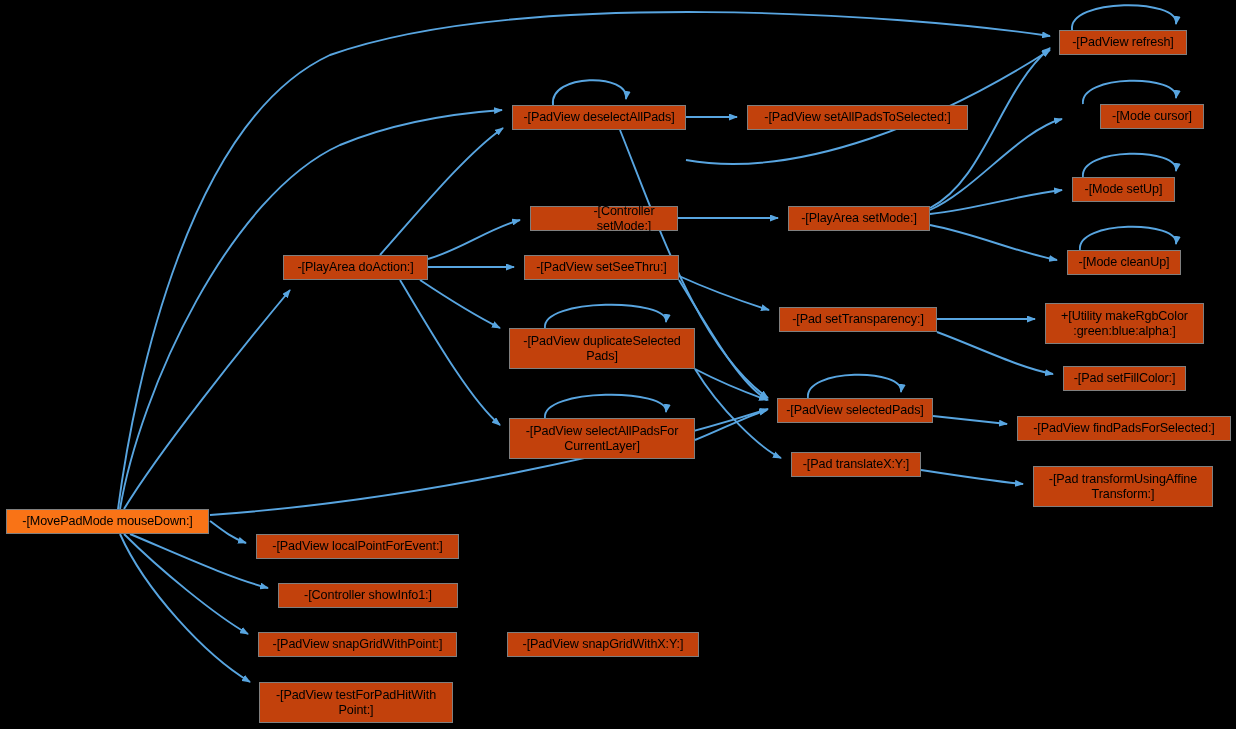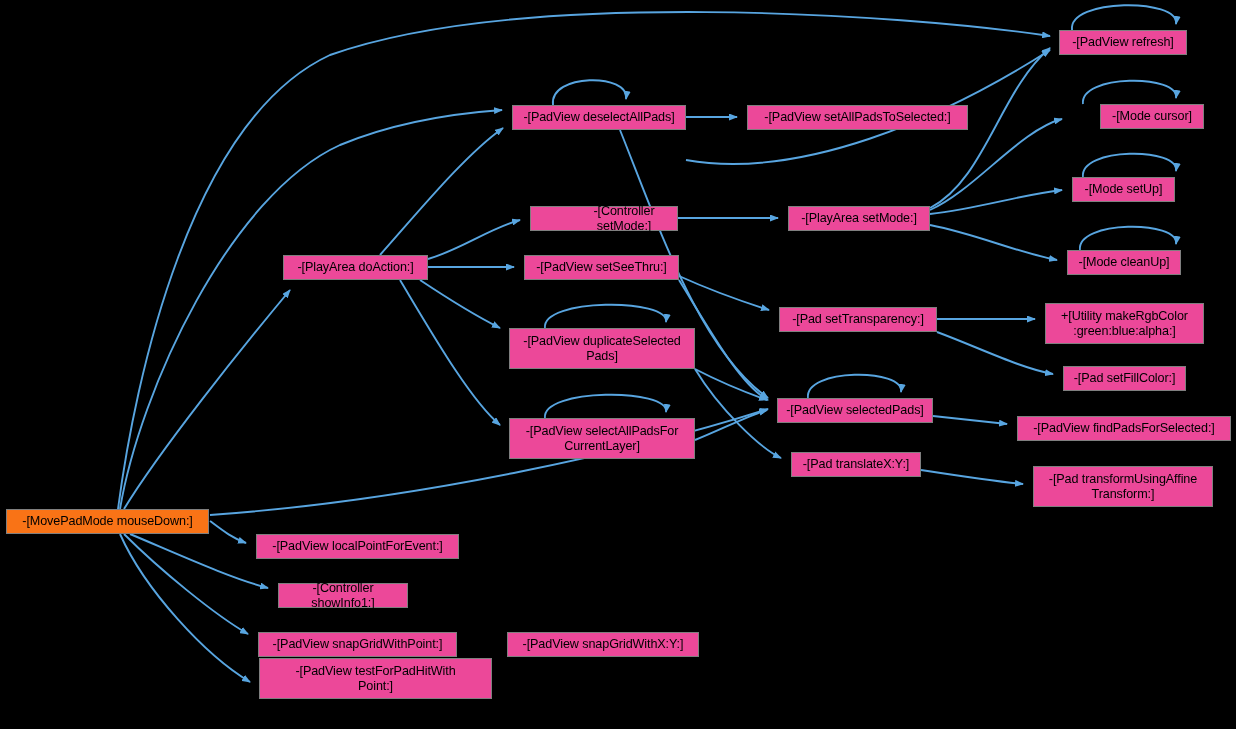--- a/index.html
+++ b/index.html
@@ -18,21 +18,21 @@
   svg#graph {
     position: absolute;
     left: 0;
     top: 0;
     width: 1236px;
     height: 729px;
   }
   .node-box {
     position: absolute;
     box-sizing: border-box;
-    background: #ec4899;
+    background: #c2410c;
     border: 1px solid #7f7f7f;
     color: #000000;
     font-family: "Liberation Sans", sans-serif;
     font-size: 12.6px;
     line-height: 14.5px;
     display: flex;
     align-items: center;
     justify-content: center;
     text-align: center;
     white-space: pre-line;
@@ -97,24 +97,24 @@
         <path d="M 1080 250 C 1076 220 1180 220 1176 244" fill="none" stroke="#58a5e0" stroke-width="1.9" marker-end="url(#arrowhead)"></path>
         <path d="M 553 105 C 549 73 630 73 626 99" fill="none" stroke="#58a5e0" stroke-width="1.9" marker-end="url(#arrowhead)"></path>
         <path d="M 808 398 C 804 368 905 368 901 392" fill="none" stroke="#58a5e0" stroke-width="1.9" marker-end="url(#arrowhead)"></path>
         <path d="M 545 328 C 541 298 670 298 666 322" fill="none" stroke="#58a5e0" stroke-width="1.9" marker-end="url(#arrowhead)"></path>
         <path d="M 545 418 C 541 388 670 388 666 412" fill="none" stroke="#58a5e0" stroke-width="1.9" marker-end="url(#arrowhead)"></path>
       </g>
   </svg>
   <div id="nodes-layer">
       <div class="node-box highlight" style="left: 6px; top: 509px; width: 203px; height: 25px;"><span class="node-label">-[MovePadMode mouseDown:]</span></div>
       <div class="node-box" style="left: 256px; top: 534px; width: 203px; height: 25px;"><span class="node-label">-[PadView localPointForEvent:]</span></div>
-      <div class="node-box" style="left: 278px; top: 583px; width: 130px; height: 25px;"><span class="node-label">-[Controller showInfo1:]</span></div>
+      <div class="node-box" style="left: 278px; top: 583px; width: 180px; height: 25px;"><span class="node-label">-[Controller showInfo1:]</span></div>
       <div class="node-box" style="left: 258px; top: 632px; width: 199px; height: 25px;"><span class="node-label">-[PadView snapGridWithPoint:]</span></div>
       <div class="node-box" style="left: 507px; top: 632px; width: 192px; height: 25px; justify-content: center;"><span class="node-label">-[PadView snapGridWithX:Y:]</span></div>
-      <div class="node-box" style="left: 259px; top: 658px; width: 233px; height: 41px;"><span class="node-label">-[PadView testForPadHitWith
+      <div class="node-box" style="left: 259px; top: 682px; width: 194px; height: 41px;"><span class="node-label">-[PadView testForPadHitWith
 Point:]</span></div>
       <div class="node-box" style="left: 283px; top: 255px; width: 145px; height: 25px;"><span class="node-label">-[PlayArea doAction:]</span></div>
       <div class="node-box" style="left: 512px; top: 105px; width: 174px; height: 25px;"><span class="node-label">-[PadView deselectAllPads]</span></div>
       <div class="node-box" style="left: 747px; top: 105px; width: 221px; height: 25px;"><span class="node-label">-[PadView setAllPadsToSelected:]</span></div>
       <div class="node-box" style="left: 530px; top: 206px; width: 148px; height: 25px; padding-left: 40px;"><span class="node-label">-[Controller setMode:]</span></div>
       <div class="node-box" style="left: 788px; top: 206px; width: 142px; height: 25px;"><span class="node-label">-[PlayArea setMode:]</span></div>
       <div class="node-box" style="left: 524px; top: 255px; width: 155px; height: 25px;"><span class="node-label">-[PadView setSeeThru:]</span></div>
       <div class="node-box" style="left: 509px; top: 328px; width: 186px; height: 41px;"><span class="node-label">-[PadView duplicateSelected
 Pads]</span></div>
       <div class="node-box" style="left: 509px; top: 418px; width: 186px; height: 41px;"><span class="node-label">-[PadView selectAllPadsFor

